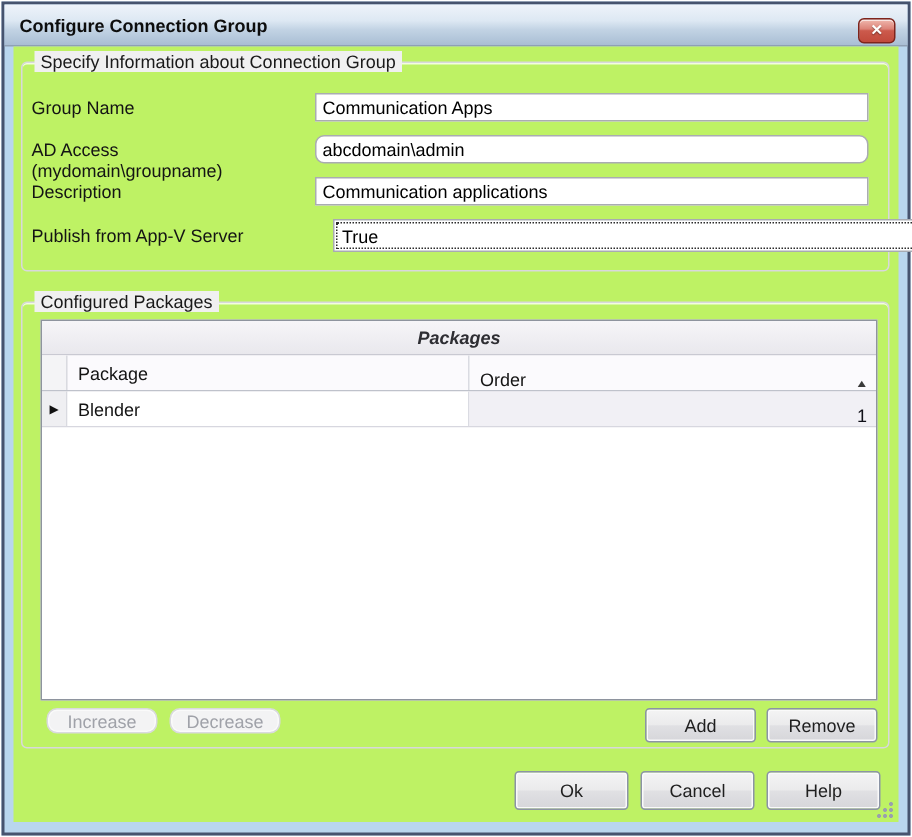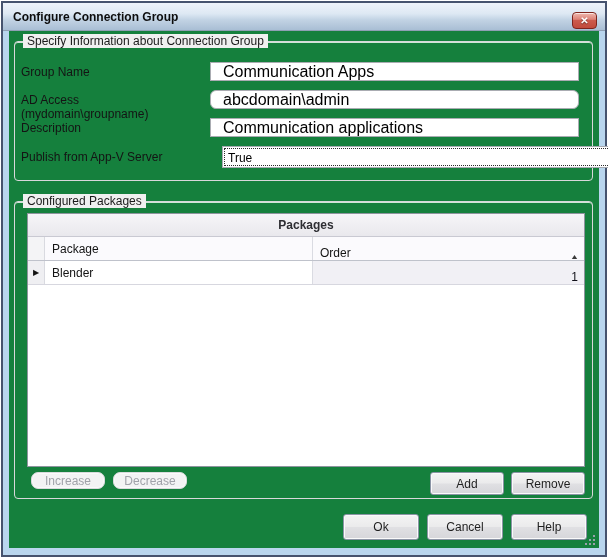--- a/index.html
+++ b/index.html
@@ -16,49 +16,49 @@
   .title { position:absolute; left:10px; top:0; line-height:28px; font-weight:bold; color:#0d0d0d; }
   .close-btn { position:absolute; right:8px; top:9px; width:25px; height:17px;
                border:1px solid #7e241c; border-radius:4px; cursor:pointer;
                background:linear-gradient(180deg,#f0b8ae 0%, #dc8378 42%, #cc5a4c 50%, #c14a3c 100%);
                box-shadow:inset 0 1px 0 rgba(255,255,255,.65);
                display:flex; align-items:center; justify-content:center; }
   .close-x { color:#ffffff; font-size:10px; font-weight:bold; line-height:1;
              text-shadow:0 1px 1px rgba(0,0,0,.45); }
 
   
-  .client { position:absolute; left:6px; right:6px; top:28px; bottom:7px; background:#15803d; }
+  .client { position:absolute; left:6px; right:6px; top:28px; bottom:7px; background:#bef264; }
 
   
   .groupbox { position:absolute; border:1px solid #d8d8db; border-radius:4px;
               box-shadow:inset 0 1px 0 rgba(255,255,255,.8); }
   .gb1 { left:5px; top:10px; width:579px; height:140px; }
   .gb2 { left:5px; top:170px; width:579px; height:298px; }
   .gb-label { position:absolute; top:-8px; left:8px; background:#f0f0f0; padding:0 4px; color:#1a1a1a; }
 
   
   .fl { position:absolute; left:6px; width:188px; height:14px; line-height:14px; color:#141414; }
   .ti { position:absolute; left:195px; width:369px; height:19px; border:1px solid #aaacb2;
-        background:#ffffff; font-family:"Liberation Sans", sans-serif; font-size:16px;
-        padding:1px 12px; color:#000; }
+        background:#ffffff; font-family:"Liberation Sans", sans-serif; font-size:12px;
+        padding:1px 4px; color:#000; }
   .combo { position:absolute; left:207px; top:104px; width:452px; height:22px;
            border:1px solid #a8abb2; background:#ffffff; cursor:default; }
   .combo-text { position:absolute; left:1px; top:1px; bottom:1px; right:19px;
                 border:1px dotted #2b2b2b; padding:2px 0 0 3px; color:#000; }
   .combo-btn { position:absolute; right:1px; top:1px; bottom:1px; width:17px;
                display:flex; align-items:center; justify-content:center;
                background:linear-gradient(180deg,#fdfdfd,#f0f1f4); border-left:1px solid #e6e8ec; }
   .combo-btn span { font-size:7px; color:#39404e; transform:scaleX(1.2); }
 
   
   .grid { position:absolute; left:12px; top:11px; width:558px; height:254px;
           border:1px solid #8e949e; background:#ffffff; display:flex; flex-direction:column; }
   .grid-caption { height:23px; flex:0 0 23px; display:flex; align-items:center; justify-content:center;
                   font-weight:bold; color:#2e2e33;
-                  background:linear-gradient(180deg,#f6f5f8,#e9e8ed); border-bottom:1px solid #c9c9d2; }
+                  background:linear-gradient(180deg,#f6f5f8,#e9e8ed); border-bottom:1px solid #c9c9d2;font-style:italic; }
   .grid-head { height:24px; flex:0 0 24px; display:flex; background:#fbfafd; border-bottom:1px solid #bfc2cb; }
   .grid-row { height:24px; flex:0 0 24px; display:flex; border-bottom:1px solid #d7d7df; cursor:default; }
   .c-rowhdr { flex:0 0 17px; border-right:1px solid #d9dae0; background:#f4f4f6;
               display:flex; align-items:center; justify-content:center; }
   .grid-row .c-rowhdr { background:#efeff2; }
   .c-rowhdr span { font-size:8px; color:#111; line-height:1; }
   .c-package { flex:0 0 268px; border-right:1px solid #dadbe2; padding:0 0 0 7px;
                display:flex; align-items:center; color:#141414; }
   .grid-row .c-package { background:#ffffff; }
   .c-order { flex:1 1 auto; padding:0 6px 0 7px; display:flex; align-items:flex-end; color:#141414; }

